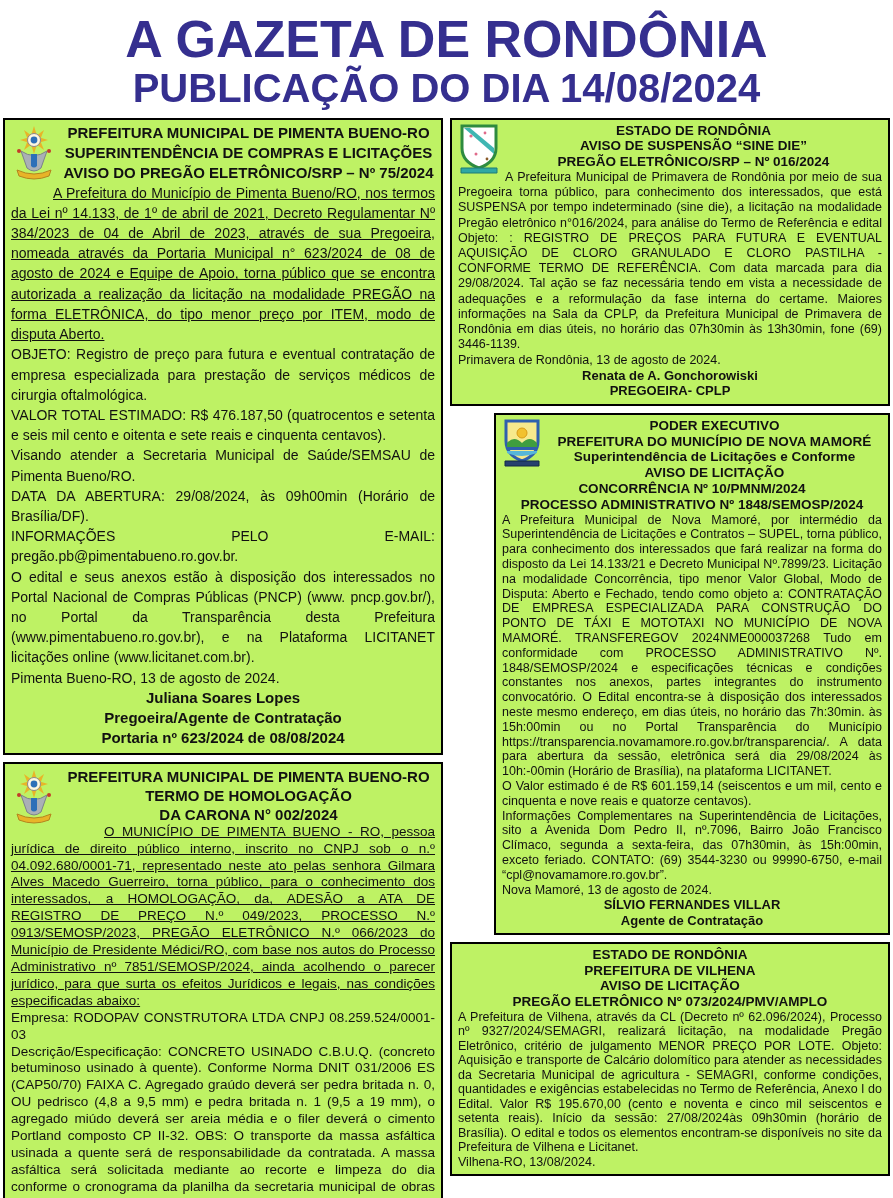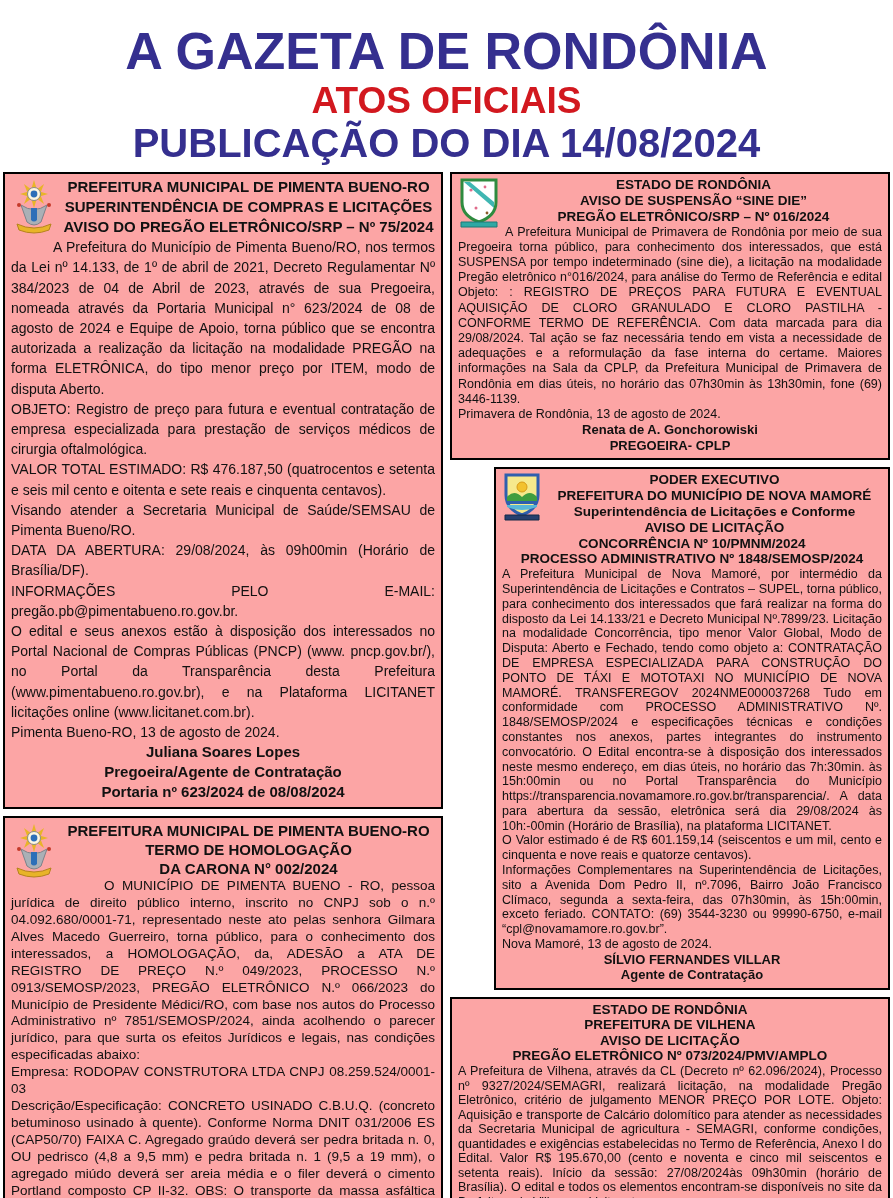--- a/index.html
+++ b/index.html
@@ -1,33 +1,33 @@
 <!DOCTYPE html>
 <html><head>
 <meta charset="utf-8">
 <style>
   html,body{margin:0;padding:0;background:#ffffff;}
   body{font-family:"Liberation Sans",sans-serif;color:#111;width:893px;}
   .page{width:893px;box-sizing:border-box;padding:0 3px;}
 
   
-  .masthead{text-align:center;padding:24px 0 8px 0;line-height:1.04;}
+  .masthead{text-align:center;padding:12px 0 8px 0;line-height:1.04;}
   .masthead .title{font-size:52px;font-weight:bold;color:#352f8f;letter-spacing:0px;}
   .masthead .subtitle{font-size:37px;font-weight:bold;color:#d2181f;margin-top:4px;}
   .masthead .pubdate{font-size:40px;font-weight:bold;color:#352f8f;margin-top:2px;}
 
   
   .cols{display:flex;gap:7px;align-items:flex-start;}
   .col{flex:1;min-width:0;}
 
   
-  .notice{border:2px solid #000;background:#fca5a5;padding:3px 6px 5px 6px;margin-bottom:7px;overflow:hidden;}
+  .notice{border:2px solid #000;background:#bef264;padding:3px 6px 5px 6px;margin-bottom:7px;overflow:hidden;}
   .notice-head{font-weight:bold;text-align:center;}
   .notice p{margin:0;text-align:justify;}
-  .indent{text-indent:42px;}
+  .indent{text-indent:42px;text-decoration:underline;}
   .sig{font-weight:bold;text-align:center;clear:none;}
   .crest{float:left;margin:1px 5px 2px 0;}
 
   
   .n1{font-size:14px;line-height:20.2px;}
   .n1 .notice-head{font-size:15px;line-height:20px;}
   .n1 .sig{font-size:15px;line-height:20px;}
 
   .n2{font-size:13.5px;line-height:16.9px;}
   .n2 .notice-head{font-size:15px;line-height:19px;}
@@ -43,21 +43,20 @@
   .n5{font-size:12.5px;line-height:14.5px;}
   .n5 .notice-head{font-size:13.5px;line-height:15.6px;}
 </style>
 </head>
 <body>
 
 <div class="page">
 
   <div class="masthead">
     <div class="title">A GAZETA DE RONDÔNIA</div>
-    <div class="subtitle">ATOS OFICIAIS</div>
     <div class="pubdate">PUBLICAÇÃO DO DIA 14/08/2024</div>
   </div>
 
   <div class="cols">
 
     <div class="col">
 
       <section class="notice n1">
         <svg class="crest" width="46" height="56" viewBox="0 0 46 56">
           <g stroke="none">

